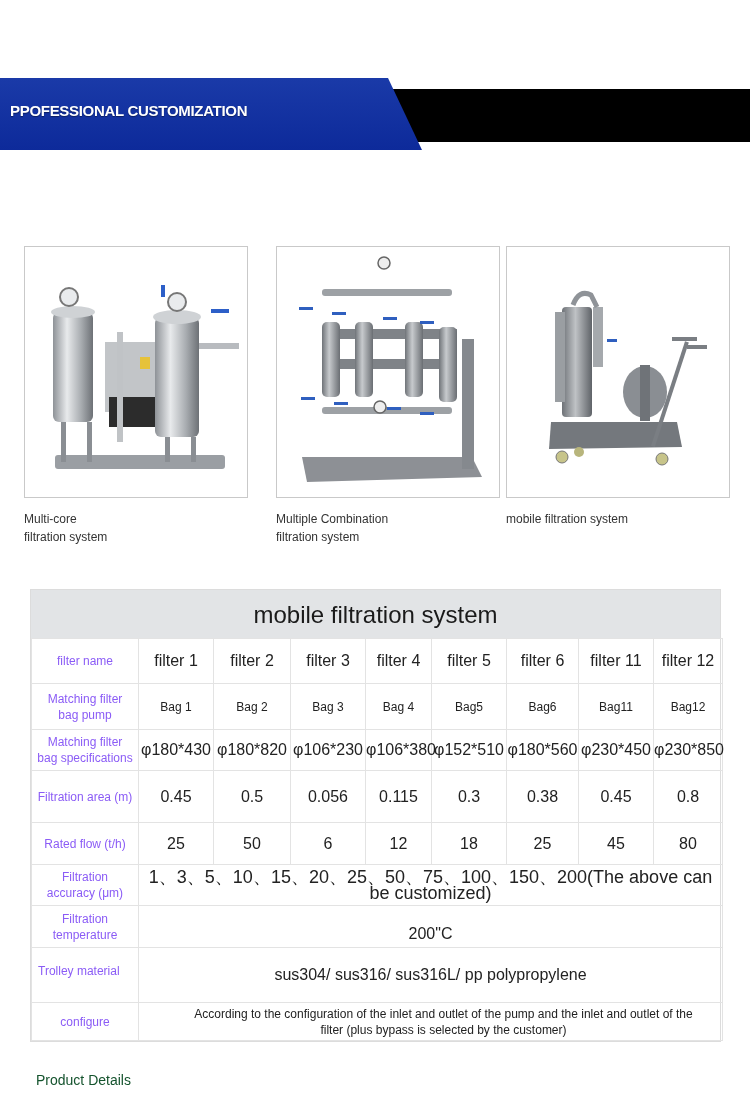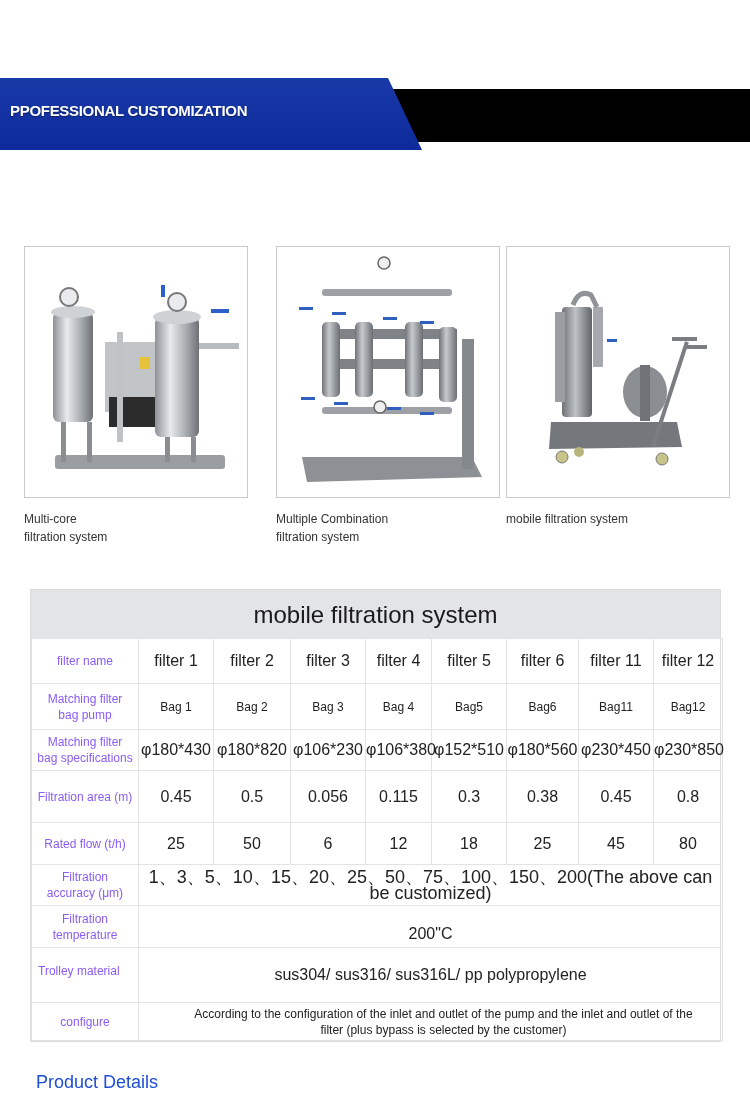--- a/index.html
+++ b/index.html
@@ -43,21 +43,21 @@
   tr.r-area td { height: 52px; }
   tr.r-flow td { height: 42px; }
   tr.r-acc td { height: 41px; }
   tr.r-temp td { height: 42px; }
   tr.r-trolley td { height: 55px; }
   tr.r-conf td { height: 38px; }
   td.wide { font-size: 18px; }
   td.wide-lg { font-size: 16px; }
   td.conf { text-align: center; font-size: 12px; padding-left: 26px; line-height: 16px; }
 
-  .details-title { position: absolute; left: 36px; top: 1072px; font-size: 18px; color: #1d4ed8; }
+  .details-title { position: absolute; left: 36px; top: 1072px; font-size: 14px; color: #14532d; }
 </style>
 </head>
 <body>
 
 <div class="banner">
   <div class="banner-black"></div>
   <div class="banner-blue"></div>
   <div class="banner-title">PPOFESSIONAL CUSTOMIZATION</div>
 </div>
 

